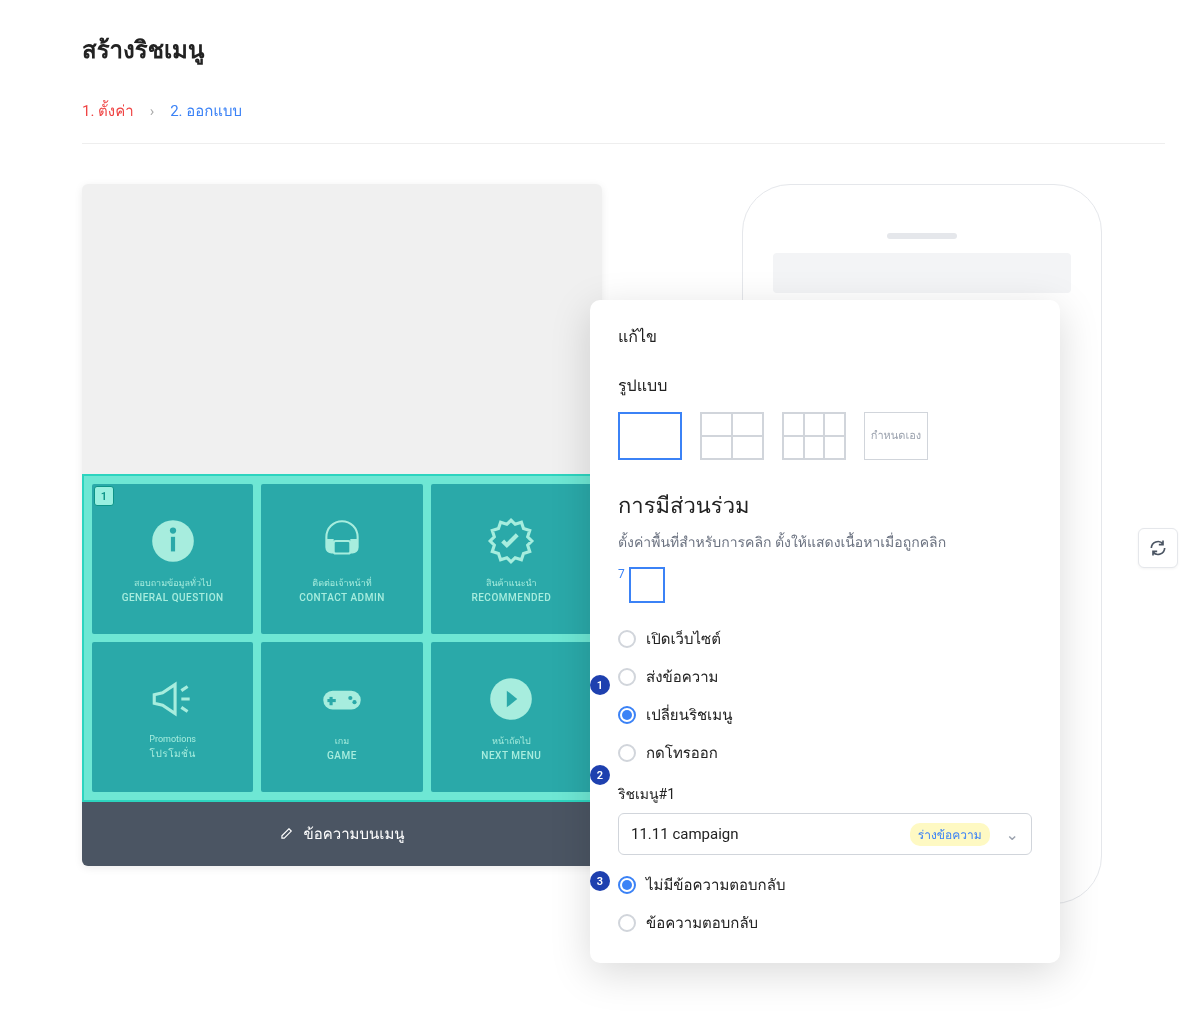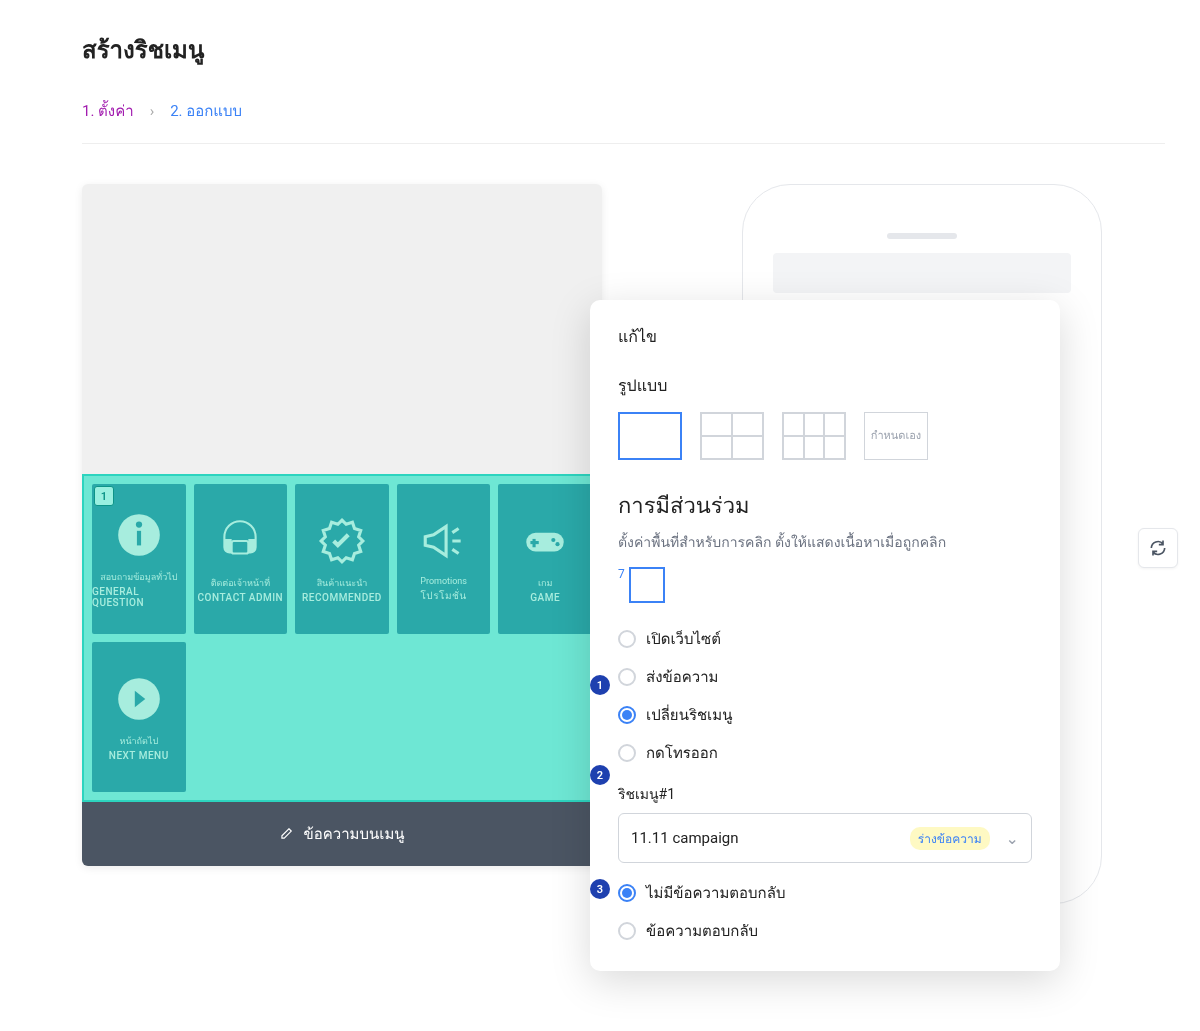--- a/index.html
+++ b/index.html
@@ -1,30 +1,30 @@
 <!DOCTYPE html>
 <html><head>
 <meta charset="utf-8">
 <style>
 * { box-sizing: border-box; margin: 0; padding: 0; }
 body { font-family: -apple-system, BlinkMacSystemFont, "Segoe UI", Roboto, sans-serif; background: #fff; color: #222; width: 1200px; height: 1031px; position: relative; overflow: hidden; }
 .page { padding: 30px 35px; margin-left: 47px; }
 .title { font-size: 24px; font-weight: 600; margin-bottom: 30px; }
 .breadcrumb { display: flex; align-items: center; gap: 16px; margin-bottom: 20px; font-size: 15px; }
-.breadcrumb .step1 { color: #a21caf; }
+.breadcrumb .step1 { color: #ef4444; }
 .breadcrumb .sep { color: #aaa; }
 .breadcrumb .step2 { color: #3b82f6; }
 .divider { border-bottom: 1px solid #eee; margin-bottom: 40px; }
 .content { display: flex; gap: 140px; position: relative; }
 .left { width: 520px; }
 .preview-card { background: #f0f0f0; border-radius: 6px; overflow: hidden; box-shadow: 0 2px 8px rgba(0,0,0,0.08); }
 .preview-top { height: 290px; }
 .grid-area { background: #6ee7d4; padding: 8px; border: 2px solid #2dd4bf; position: relative; }
 .grid-badge { position: absolute; top: 10px; left: 10px; background: #99f0e0; border: 1px solid #0d9488; border-radius: 3px; width: 20px; height: 20px; display: flex; align-items: center; justify-content: center; font-size: 11px; font-weight: 600; color: #0d9488; z-index: 5; }
-.grid { display: grid; grid-template-columns: repeat(5, 1fr); gap: 8px; }
+.grid { display: grid; grid-template-columns: repeat(3, 1fr); gap: 8px; }
 .grid-cell { background: #2aa9a9; color: #fff; height: 150px; display: flex; flex-direction: column; align-items: center; justify-content: center; border-radius: 2px; }
 .cell-icon { width: 50px; height: 50px; margin-bottom: 10px; display: flex; align-items: center; justify-content: center; }
 .cell-icon svg { width: 50px; height: 50px; fill: #a7edde; }
 .cell-th { font-size: 9px; color: #a7edde; margin-bottom: 2px; }
 .cell-en { font-size: 10px; color: #a7edde; font-weight: 500; letter-spacing: 0.5px; }
 .menu-bar { background: #4b5563; color: #fff; height: 64px; display: flex; align-items: center; justify-content: center; gap: 10px; font-size: 15px; }
 .pencil-icon { width: 14px; height: 14px; }
 .right { position: relative; width: 380px; }
 .phone-frame { position: absolute; top: 0; left: 0; width: 360px; height: 720px; border: 1px solid #e5e7eb; border-radius: 48px; background: #fff; padding: 18px; overflow: hidden; }
 .phone-inner { width: 100%; height: 100%; border-radius: 36px; background: #fff; position: relative; padding-top: 30px; }
@@ -47,21 +47,21 @@
 .area-num { font-size: 12px; color: #3B82F6; }
 .area-box { width: 36px; height: 36px; border: 2px solid #3B82F6; }
 .radio-group { display: flex; flex-direction: column; gap: 14px; position: relative; }
 .radio-item { display: flex; align-items: center; gap: 10px; cursor: pointer; font-size: 15px; }
 .radio-circle { width: 18px; height: 18px; border: 2px solid #d1d5db; border-radius: 50%; display: flex; align-items: center; justify-content: center; }
 .radio-item.checked .radio-circle { border-color: #3B82F6; }
 .radio-item.checked .radio-circle::after { content: ""; width: 10px; height: 10px; background: #3B82F6; border-radius: 50%; }
 .step-bubble { position: absolute; width: 20px; height: 20px; background: #1e40af; color: #fff; border-radius: 50%; display: flex; align-items: center; justify-content: center; font-size: 11px; font-weight: 600; left: -28px; }
 .sub-section { margin-top: 18px; position: relative; }
 .sub-label { font-size: 14px; margin-bottom: 8px; }
-.select-box { border: 1px solid #d1d5db; border-radius: 6px; height: 50px; display: flex; align-items: center; justify-content: space-between; padding: 0 12px; cursor: pointer; }
+.select-box { border: 1px solid #d1d5db; border-radius: 6px; height: 42px; display: flex; align-items: center; justify-content: space-between; padding: 0 12px; cursor: pointer; }
 .select-box .sel-text { font-size: 15px; }
 .select-box .badge { background: #fef9c3; color: #3B82F6; font-size: 12px; padding: 2px 8px; border-radius: 10px; }
 .select-box .chev { color: #9ca3af; margin-left: 8px; }
 .select-right { display: flex; align-items: center; gap: 8px; }
 .reply-group { margin-top: 18px; position: relative; display: flex; flex-direction: column; gap: 14px; }
 .fab { position: absolute; right: 22px; top: 528px; width: 40px; height: 40px; border: 1px solid #e5e7eb; border-radius: 6px; display: flex; align-items: center; justify-content: center; background: #fff; cursor: pointer; box-shadow: 0 1px 3px rgba(0,0,0,0.05); }
 .fab svg { width: 20px; height: 20px; stroke: #4b5563; fill: none; stroke-width: 2; }
 </style>
 </head>
 <body>

